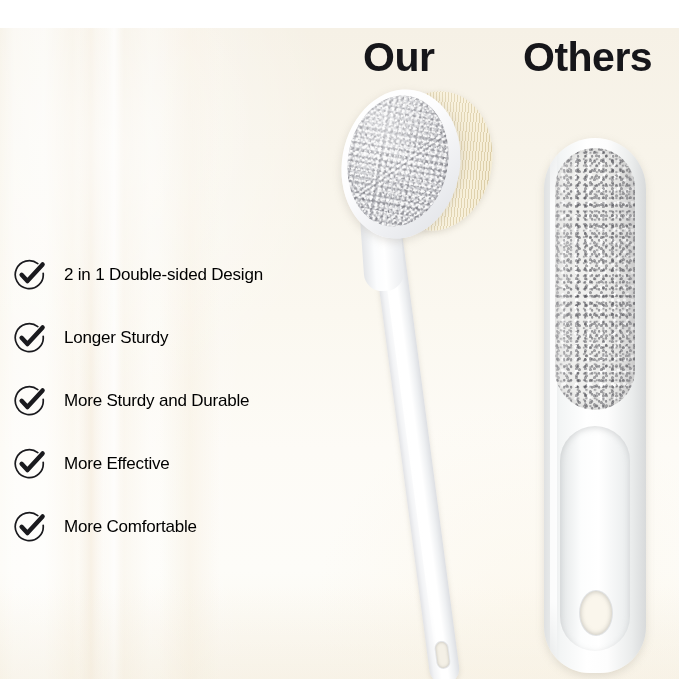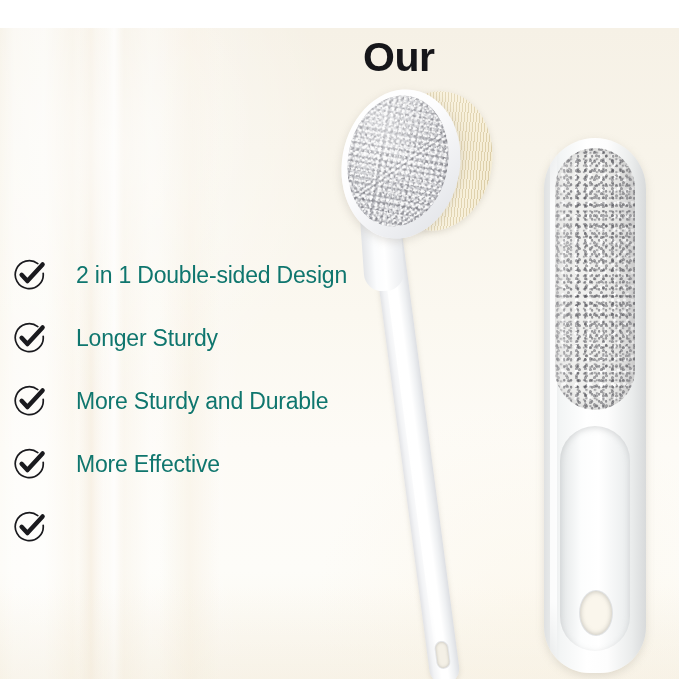--- a/index.html
+++ b/index.html
@@ -117,24 +117,24 @@
     align-items: center;
   }
   .check-icon {
     position: absolute;
     left: 13px; top: 50%;
     transform: translateY(-50%);
     width: 34px; height: 34px;
   }
   .feature-label {
     position: absolute;
-    left: 76px; top: 50%;
+    left: 64px; top: 50%;
     transform: translateY(-50%);
-    font-size: 23px;
-    color: #0f766e;
+    font-size: 17px;
+    color: #000000;
     white-space: nowrap;
     letter-spacing: -0.2px;
   }
 
   
   #our-product {
     position: absolute;
     left: 318px; top: 55px;
     width: 200px; height: 610px;
   }
@@ -360,20 +360,21 @@
   <div class="bg-base"></div>
   <div class="bg-bands"></div>
   <div class="bg-band2"></div>
   <div class="bg-band3"></div>
   <div class="bg-band4"></div>
   <div class="bg-glow-tl"></div>
   <div class="bg-glow-br"></div>
   <div class="bg-shadow-b"></div>
 
   <div class="hdr" id="hdr-our">Our</div>
+  <div class="hdr" id="hdr-others">Others</div>
 
   <div id="our-product">
     <div class="our-handle">
       <div class="our-handle-hl"></div>
       <div class="our-hole"></div>
     </div>
     <div class="our-neck"></div>
     <div class="our-bristles">
       <div class="our-bristle-shade"></div>
     </div>
@@ -437,17 +438,18 @@
       <span class="feature-label">More Effective</span>
     </div>
 
     <div class="feature-row">
       <span class="check-icon">
         <svg viewBox="0 0 34 34" width="34" height="34">
           <path d="M24.8 5.6 A14 14 0 1 0 30.2 15.4" fill="none" stroke="#1a1a1e" stroke-width="1.7" stroke-linecap="round"></path>
           <path d="M8.6 16.8 L14.4 23.1 L29.6 6.4" fill="none" stroke="#1a1a1e" stroke-width="4.4" stroke-linecap="round" stroke-linejoin="round"></path>
         </svg>
       </span>
+      <span class="feature-label">More Comfortable</span>
     </div>
 
   </div>
 
 </div>
 
 </body></html>

